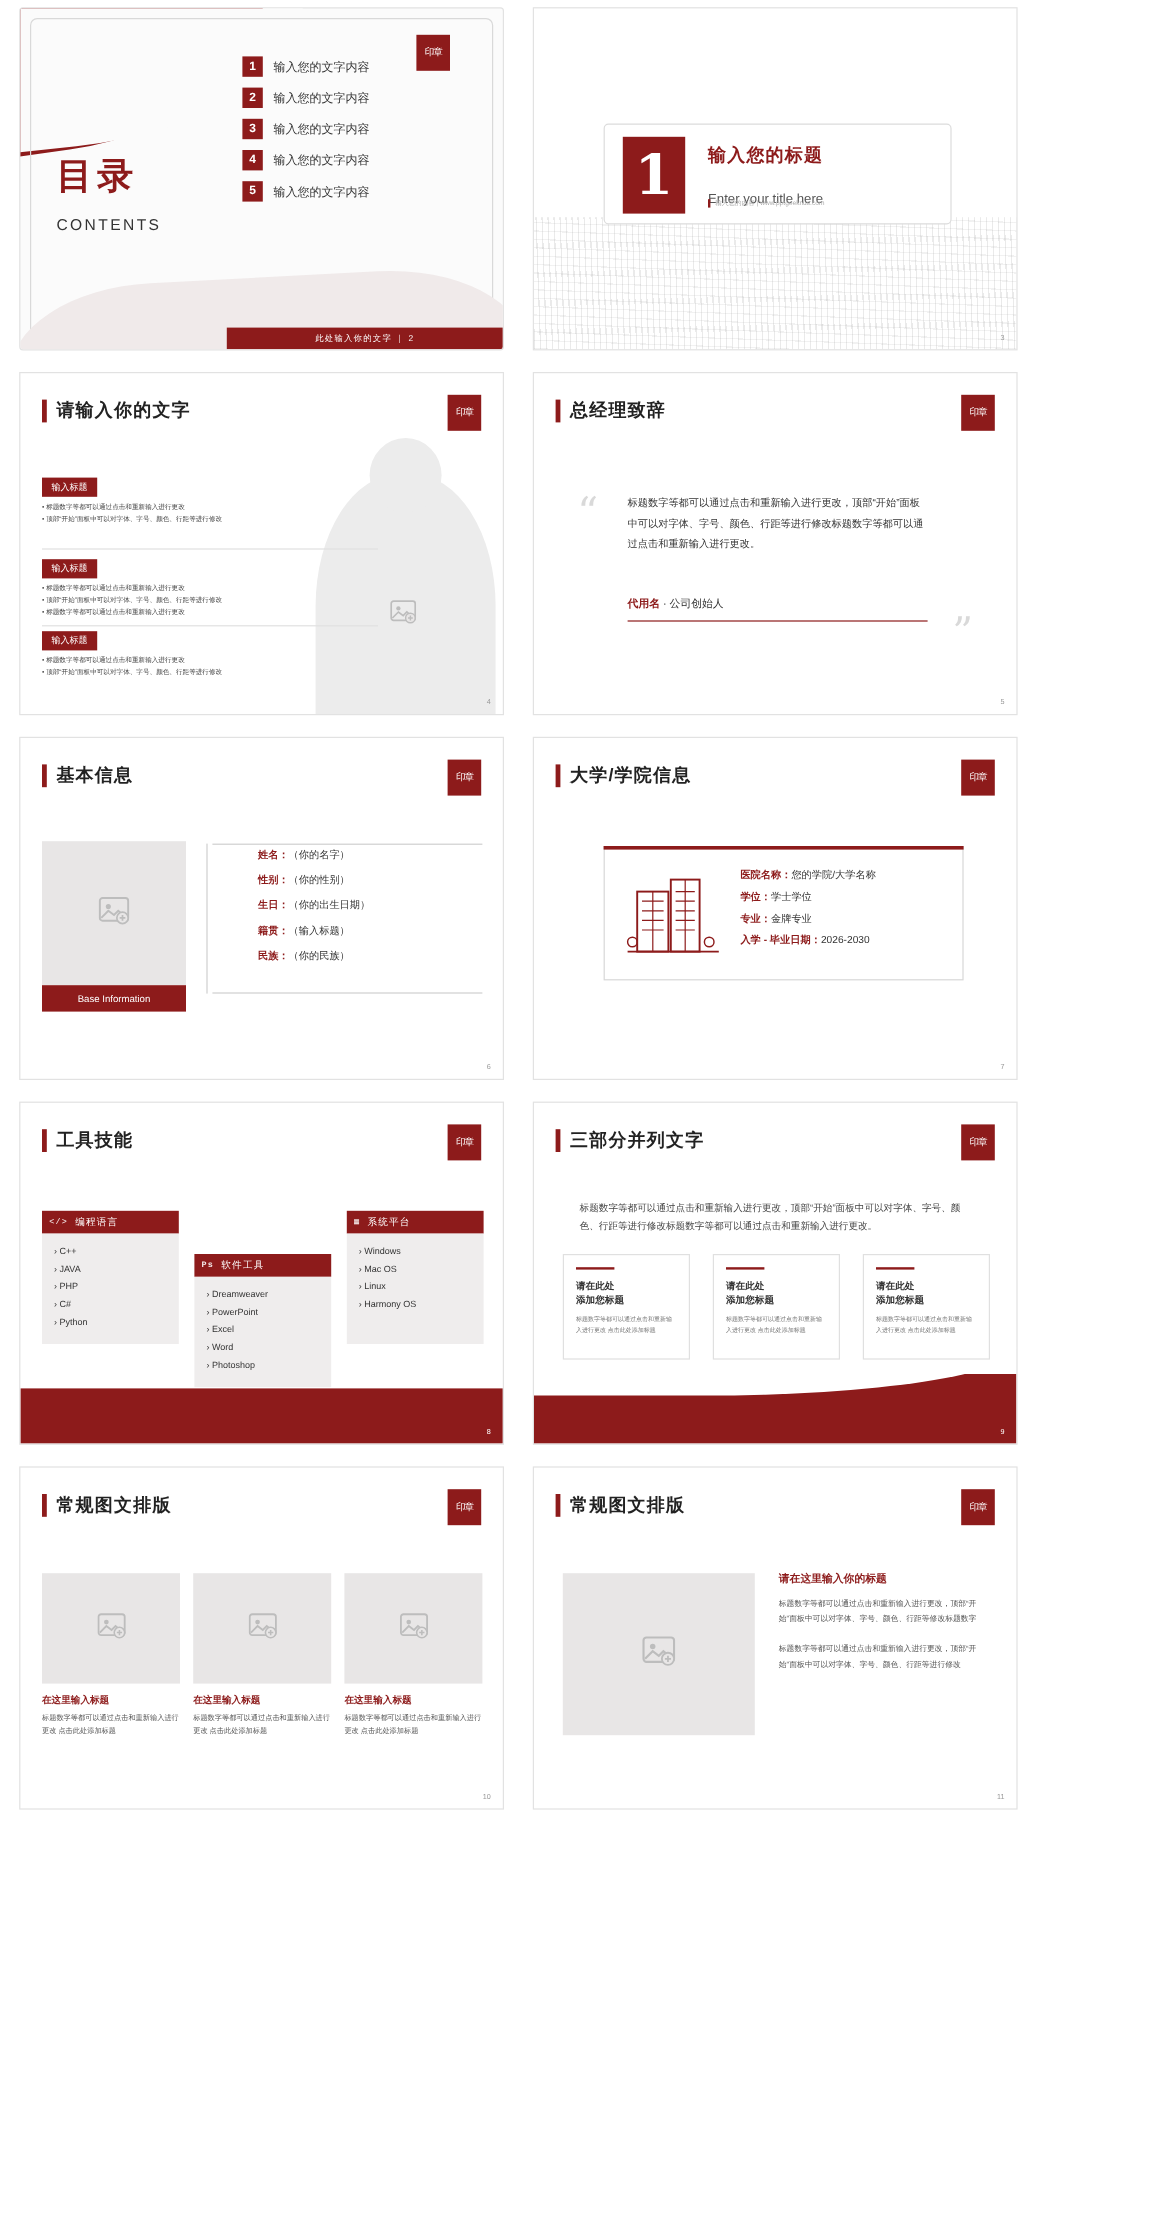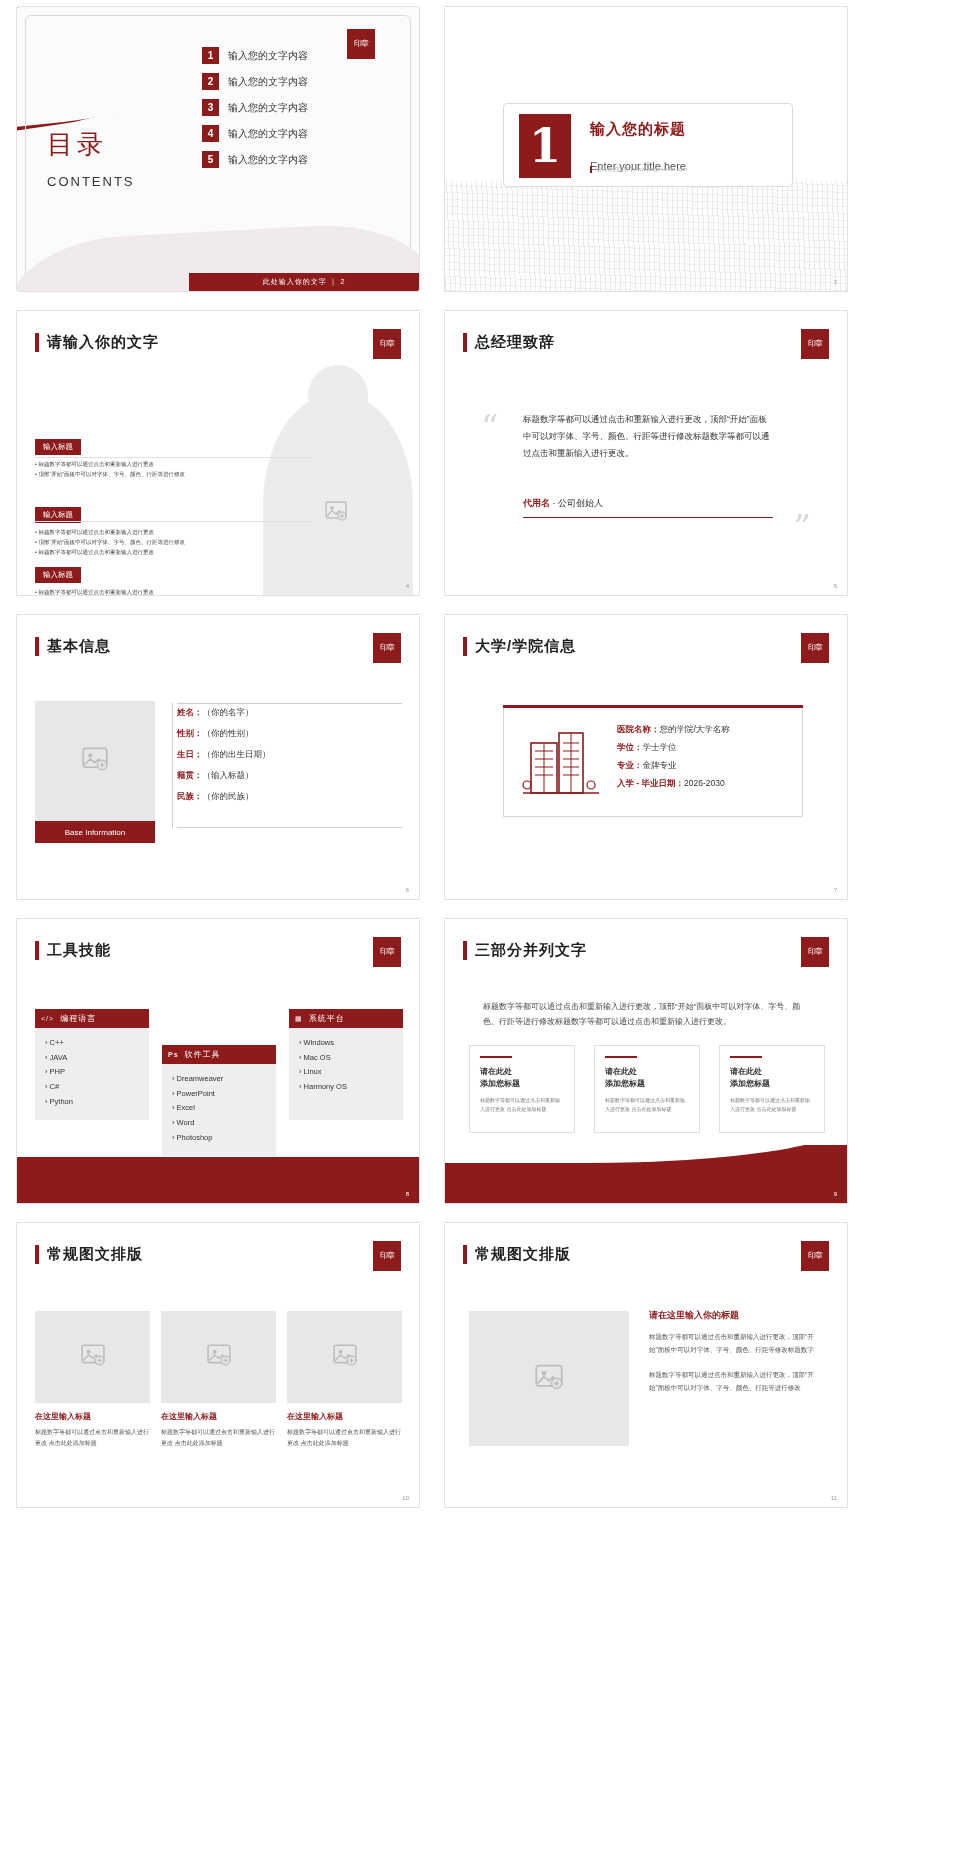--- a/index.html
+++ b/index.html
@@ -58,21 +58,21 @@
     transform:rotate(-3deg);
   }
   .s2 .redbar {
     position:absolute; right:0; bottom:0; width:230px; height:18px;
     background:#8d1b1b; color:#fff; font-size:7px;
     display:flex; align-items:center; justify-content:center; letter-spacing:1px;
   }
   .s2 .mulu {
     position:absolute; left:30px; top:120px; color:#8d1b1b;
   }
-  .s2 .mulu .cn { font-size:26px; font-weight:normal; letter-spacing:4px; }
+  .s2 .mulu .cn { font-size:30px; font-weight:bold; letter-spacing:4px; }
   .s2 .mulu .en { font-size:13px; letter-spacing:2px; color:#333; margin-top:12px; }
   .s2 .list { position:absolute; left:185px; top:40px; }
   .s2 .li { display:flex; align-items:center; margin-bottom:9px; }
   .s2 .li .n {
     width:17px; height:17px; background:#8d1b1b; color:#fff;
     font-size:10px; display:flex; align-items:center; justify-content:center;
     margin-right:9px; font-weight:bold;
   }
   .s2 .li .tx { font-size:10px; color:#333; }
   .s2 .stamp { position:absolute; right:40px; top:14px; }
@@ -102,21 +102,21 @@
   .s4 .silho {
     position:absolute; right:6px; bottom:0; width:150px; height:200px;
     background:#ececec;
     border-radius:70px 70px 0 0 / 110px 110px 0 0;
   }
   .s4 .silho:after {
     content:""; position:absolute; left:50%; top:-30px; transform:translateX(-50%);
     width:60px; height:62px; border-radius:50%; background:#ececec;
   }
   .s4 .imgicon { position:absolute; right:72px; bottom:70px; }
-  .s4 .blk { position:absolute; left:18px;margin-top:40px; }
+  .s4 .blk { position:absolute; left:18px; }
   .s4 .lab {
     background:#8d1b1b; color:#fff; font-size:7.5px;
     padding:3px 8px; display:inline-block;
   }
   .s4 .bul { font-size:5.5px; color:#444; line-height:1.85; margin-top:4px; width:235px; }
   .s4 .hr { position:absolute; left:18px; width:280px; height:1px; background:#e0e0e0; }
 
   
   .s5 .qopen { position:absolute; left:36px; top:96px; font-size:34px; color:#d9d9d9; font-family:"DejaVu Serif", serif; }
   .s5 .qclose { position:absolute; right:36px; bottom:48px; font-size:34px; color:#d9d9d9; font-family:"DejaVu Serif", serif; }
@@ -133,39 +133,39 @@
   .s6 .cap {
     position:absolute; left:18px; top:206px; width:120px; height:22px;
     background:#8d1b1b; color:#fff; font-size:8px;
     display:flex; align-items:center; justify-content:center;
   }
   .s6 .info { position:absolute; left:160px; top:92px; width:225px; }
   .s6 .hrt { position:absolute; left:160px; top:88px; width:225px; height:1px; background:#cfcfcf; }
   .s6 .hrb { position:absolute; left:160px; top:212px; width:225px; height:1px; background:#cfcfcf; }
   .s6 .vl { position:absolute; left:155px; top:88px; width:1px; height:125px; background:#cfcfcf; }
   .s6 .row { font-size:8.5px; margin-bottom:9px; color:#333; }
-  .s6 .row b { color:#8d1b1b; }
+  .s6 .row b { color:#8d1b1b;margin-left:38px; }
 
   
   .s7 .card {
     position:absolute; left:58px; top:90px; width:300px; height:112px;
     border:1px solid #d8d8d8; background:#fff;
   }
   .s7 .card:before {
     content:""; position:absolute; left:-1px; top:-1px; width:300px; height:3px; background:#8d1b1b;
   }
   .s7 .bldg { position:absolute; left:76px; top:112px; width:80px; height:72px; }
   .s7 .info { position:absolute; left:172px; top:106px; font-size:8.5px; line-height:2.1; color:#333; }
   .s7 .info b { color:#8d1b1b; }
 
   
   .s8 .col { position:absolute; top:90px; width:114px; }
   .s8 .ch {
     height:19px; background:#8d1b1b; color:#fff; font-size:8px;
-    display:flex; align-items:center; padding-left:6px; letter-spacing:1px;
+    display:flex; align-items:center; padding-left:6px; letter-spacing:1px;font-family:Liberation Mono, monospace;
   }
   .s8 .ch .ic { font-size:7px; margin-right:6px; opacity:.9; }
   .s8 .cb { background:#efeded; padding:8px 6px 10px 10px; min-height:92px; }
   .s8 .cb div { font-size:7.5px; color:#333; line-height:1.95; }
   .s8 .footer { position:absolute; left:0; right:0; bottom:0; height:46px; background:#8d1b1b; }
 
   
   .s9 .lead { position:absolute; left:38px; top:80px; width:330px; font-size:8px; line-height:1.9; color:#444; }
   .s9 .box {
     position:absolute; top:126px; width:106px; height:88px;

